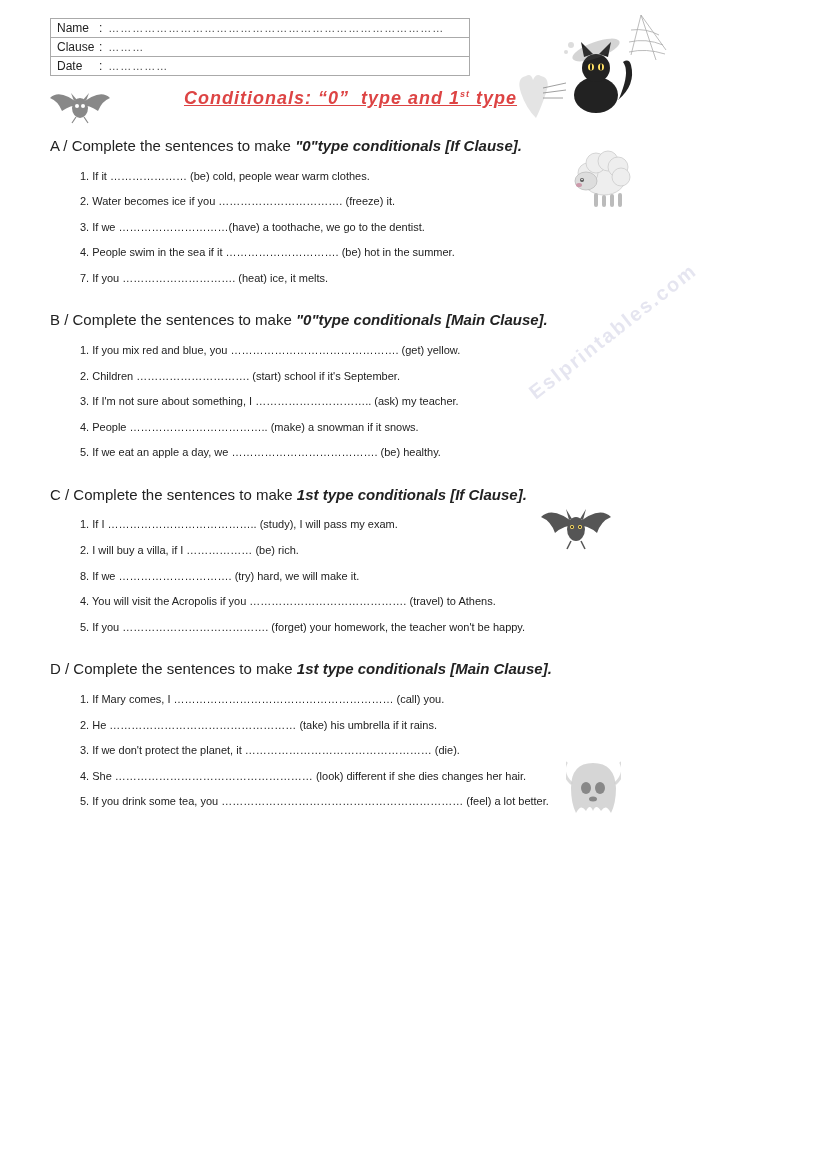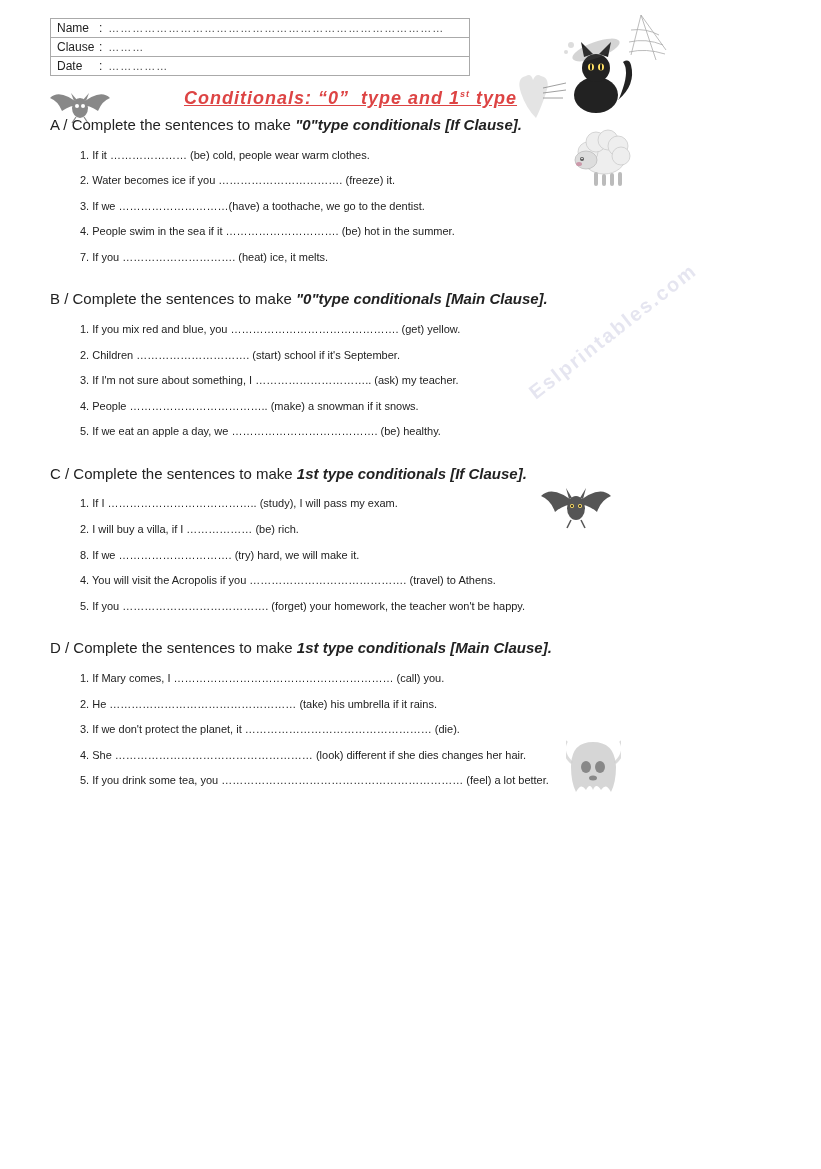--- a/index.html
+++ b/index.html
@@ -57,21 +57,21 @@
       width: 130px;
       height: 110px;
       pointer-events: none;
     }
 
     
     .title-area {
       display: flex;
       align-items: center;
       justify-content: center;
-      margin: 8px 0 5px 0;
+      margin: 8px 0 26px 0;
       position: relative;
     }
     .title-text {
       font-size: 18px;
       color: #d44;
       text-decoration: underline;
       font-style: italic;
       font-weight: bold;
       letter-spacing: 1px;
     }

